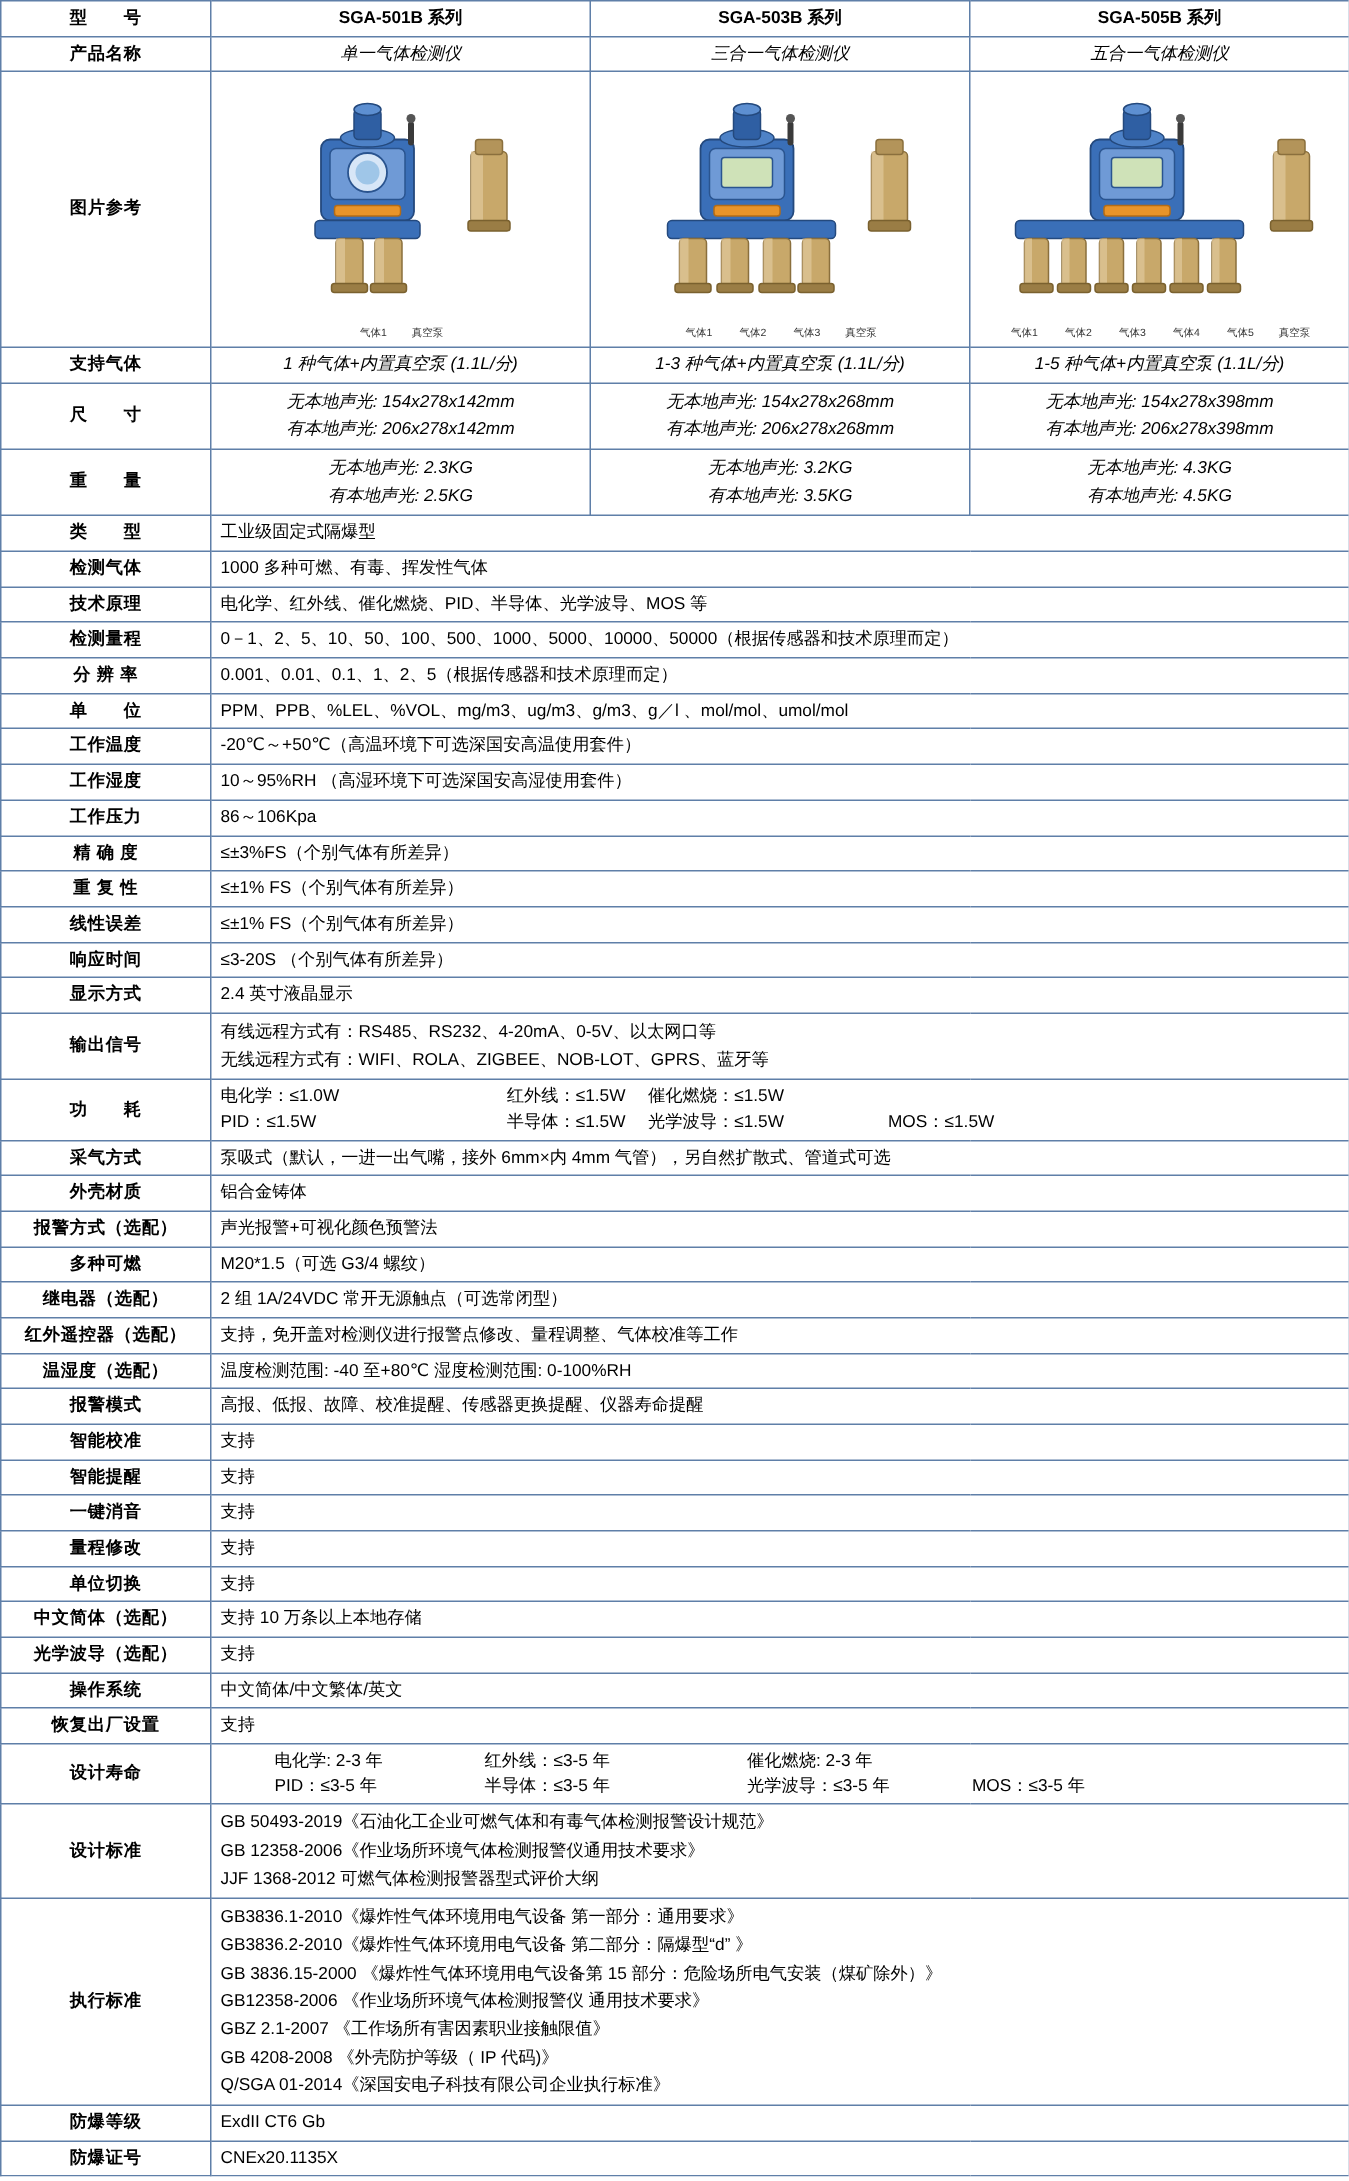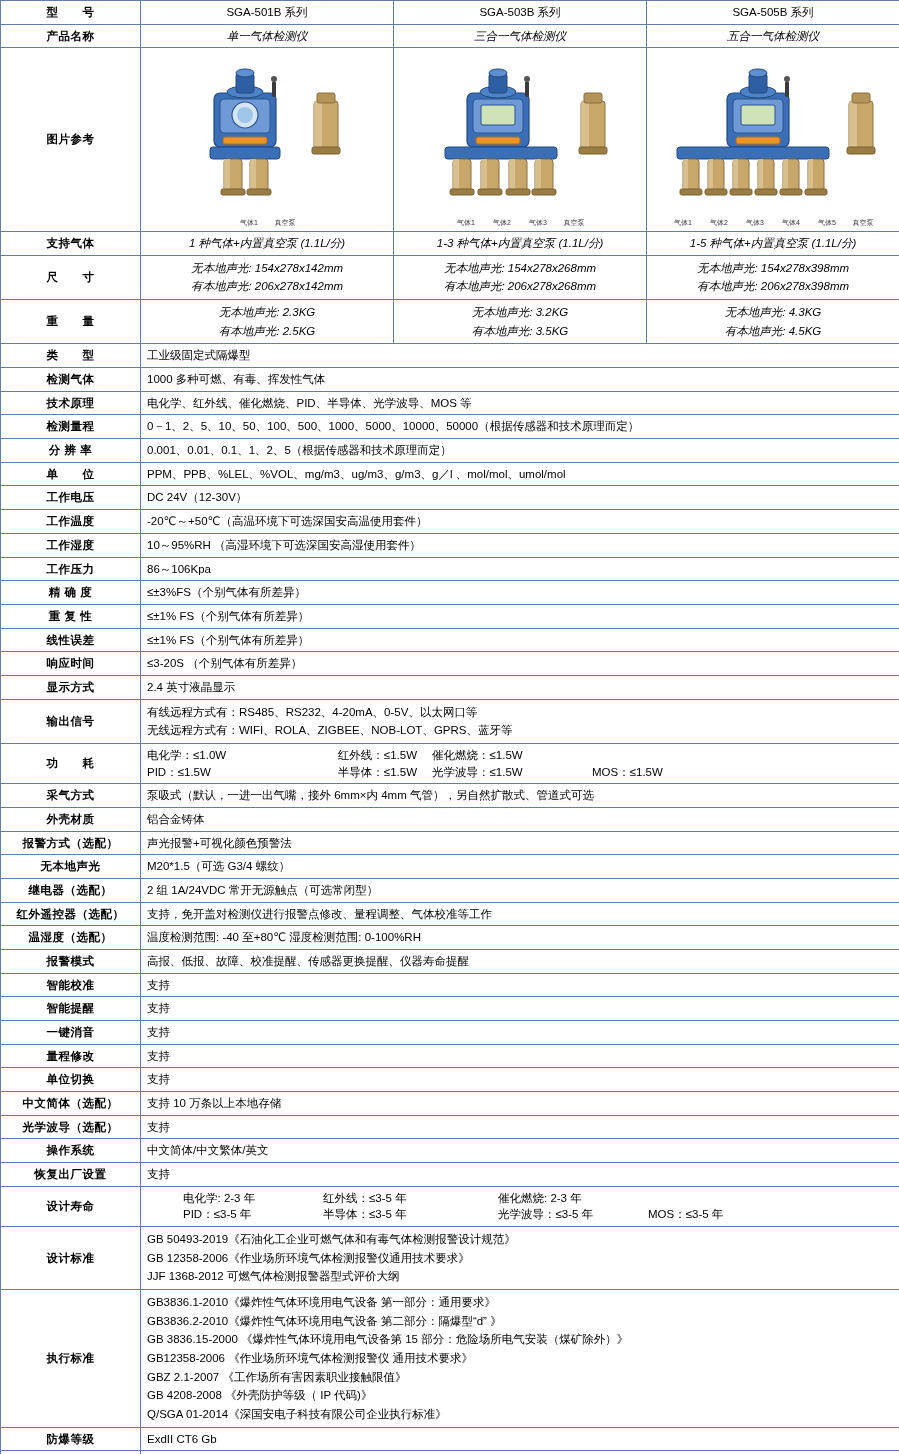--- a/index.html
+++ b/index.html
@@ -28,21 +28,21 @@
     text-align:center;
     font-weight:bold;
     font-size:12px;
     width:118px;
     padding:4px 2px;
     letter-spacing:0.5px;
   }
   td.hdr{
     background:#bcd2ea;
     text-align:center;
-    font-weight:normal;
+    font-weight:bold;
     font-size:12px;
   }
   td.cell{
     background:#ffffff;
   }
   td.ctr{text-align:center;font-style:italic;}
   .imgcell{
     background:#ffffff;
     padding:0;
     height:168px;
@@ -292,24 +292,20 @@
   </tr>
   <tr>
     <td class="label">分 辨 率</td>
     <td class="cell" colspan="3">0.001、0.01、0.1、1、2、5（根据传感器和技术原理而定）</td>
   </tr>
   <tr>
     <td class="label">单　　位</td>
     <td class="cell" colspan="3">PPM、PPB、%LEL、%VOL、mg/m3、ug/m3、g/m3、g／l 、mol/mol、umol/mol</td>
   </tr>
   <tr>
-    <td class="label">工作电压</td>
-    <td class="cell" colspan="3">DC 24V（12-30V）</td>
-  </tr>
-  <tr>
     <td class="label">工作温度</td>
     <td class="cell" colspan="3">-20℃～+50℃（高温环境下可选深国安高温使用套件）</td>
   </tr>
   <tr>
     <td class="label">工作湿度</td>
     <td class="cell" colspan="3">10～95%RH  （高湿环境下可选深国安高湿使用套件）</td>
   </tr>
   <tr>
     <td class="label">工作压力</td>
     <td class="cell" colspan="3">86～106Kpa</td>
@@ -367,21 +363,21 @@
   </tr>
   <tr>
     <td class="label">外壳材质</td>
     <td class="cell" colspan="3">铝合金铸体</td>
   </tr>
   <tr>
     <td class="label">报警方式（选配）</td>
     <td class="cell" colspan="3">声光报警+可视化颜色预警法</td>
   </tr>
   <tr>
-    <td class="label">无本地声光</td>
+    <td class="label">多种可燃</td>
     <td class="cell" colspan="3">M20*1.5（可选 G3/4 螺纹）</td>
   </tr>
   <tr>
     <td class="label">继电器（选配）</td>
     <td class="cell" colspan="3">2 组 1A/24VDC 常开无源触点（可选常闭型）</td>
   </tr>
   <tr>
     <td class="label">红外遥控器（选配）</td>
     <td class="cell" colspan="3">支持，免开盖对检测仪进行报警点修改、量程调整、气体校准等工作</td>
   </tr>

